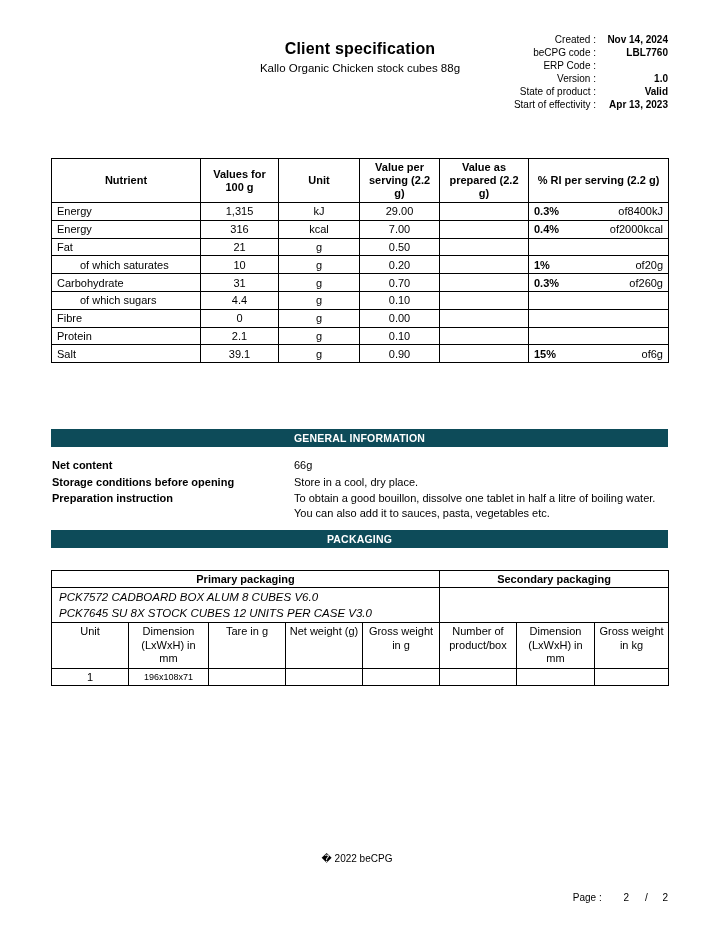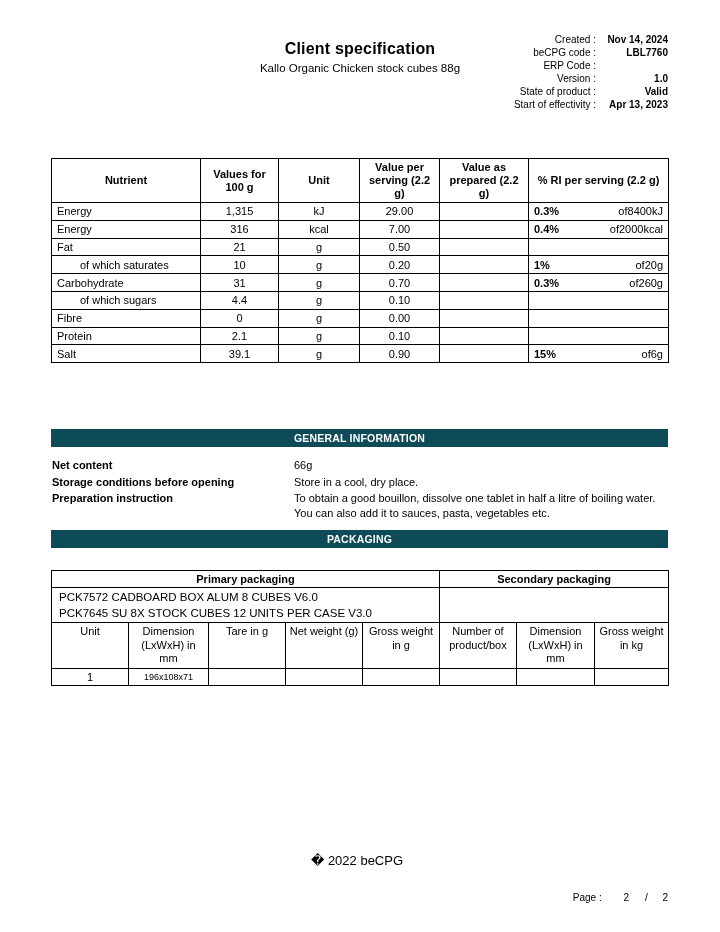--- a/index.html
+++ b/index.html
@@ -49,30 +49,30 @@
   .gen { position: absolute; top: 458px; left: 52px; width: 616px; font-size: 11px; }
   .gen-row { display: flex; margin-bottom: 2px; }
   .gen-label { width: 242px; font-weight: bold; line-height: 14.5px; }
   .gen-value { flex: 1; white-space: pre-line; line-height: 14.5px; }
 
   
   .pack { position: absolute; top: 570px; left: 51px; width: 617px; font-size: 11px; }
   .pack th, .pack td { border: 1px solid #000; overflow: hidden; }
   .pack .group-th { height: 17px; font-weight: bold; text-align: center; padding: 1px 2px; }
   .pack .codes-td { height: 33px; padding: 1px 2px 1px 7px; vertical-align: middle; font-size: 11.5px; }
-  .pack .codes-td div { line-height: 16px; white-space: nowrap; }
+  .pack .codes-td div { line-height: 16px; white-space: nowrap; font-style: italic; }
   .pack .col-th {
     height: 45px; font-weight: normal; text-align: center; vertical-align: top;
     line-height: 13.5px; padding: 2px 2px;
   }
   .pack .data-td { height: 17px; text-align: center; padding: 1px 2px; vertical-align: middle; }
   .pack .dim-small { font-size: 9px; }
 
   
-  .copyright { position: absolute; top: 853px; left: 0; width: 714px; text-align: center; font-size: 13px; }
+  .copyright { position: absolute; top: 853px; left: 0; width: 714px; text-align: center; font-size: 10px; }
   .pagenum { position: absolute; top: 892px; right: 52px; font-size: 10px; }
   .pagenum span { display: inline-block; }
   .pg-label { margin-right: 19px; }
   .pg-cur { margin-right: 13px; }
   .pg-sep { margin-right: 12px; }
 </style>
 </head>
 <body>
 
 <div class="page">

